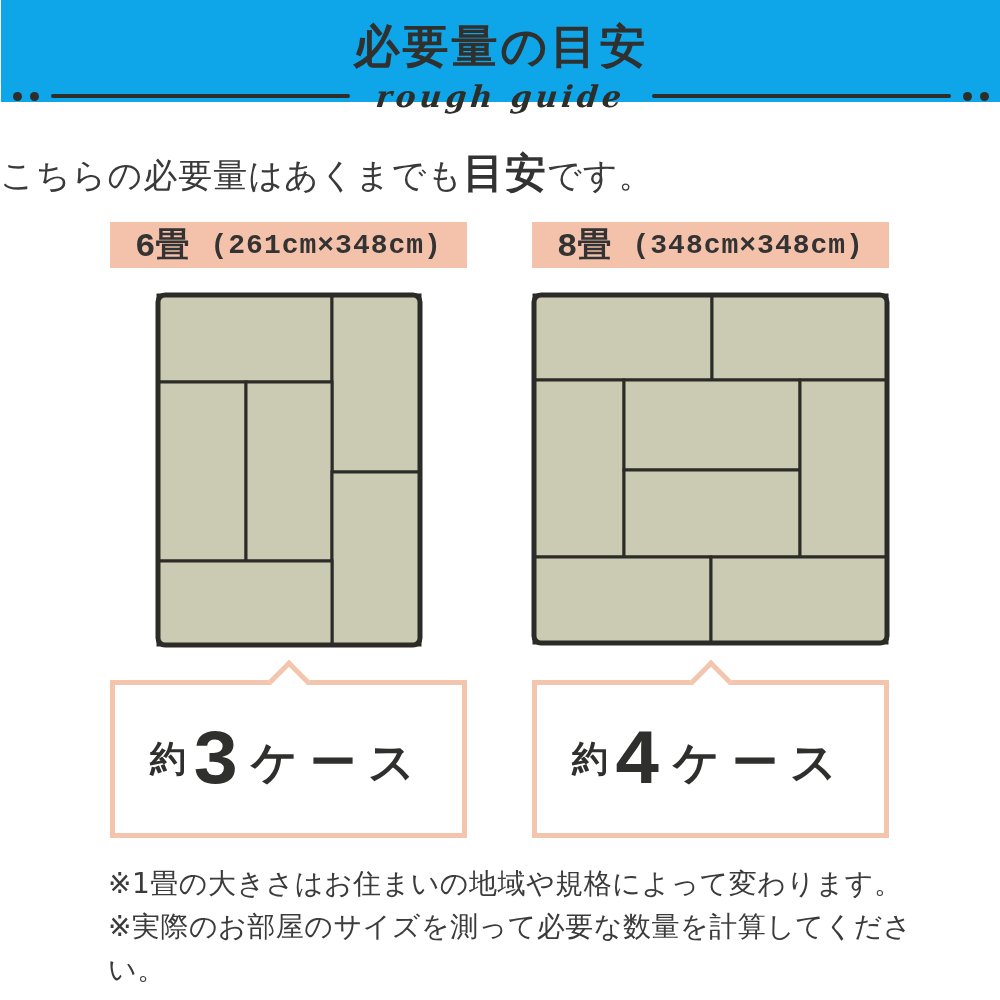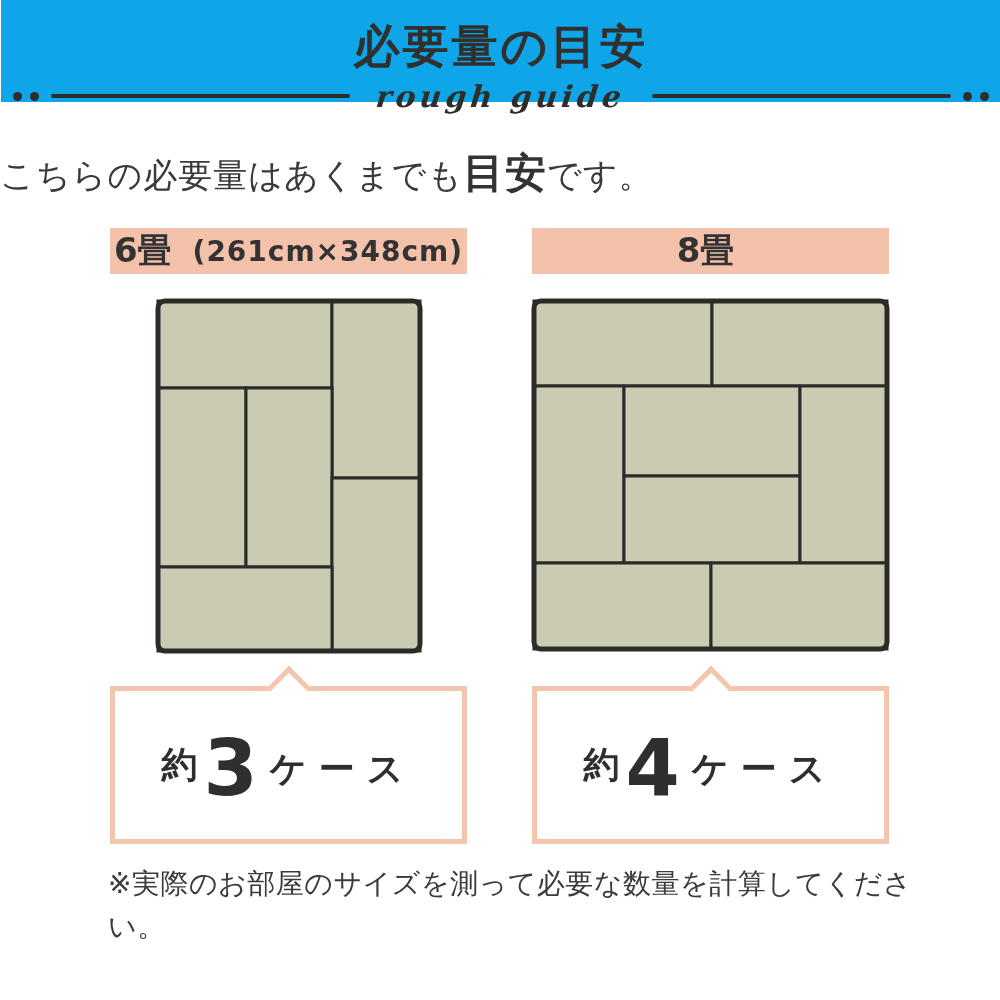--- a/index.html
+++ b/index.html
@@ -36,21 +36,21 @@
     transform:skewX(-6deg);
   }
   
   .intro{
     position:absolute;left:0;top:146px;width:100%;
     font-size:34px;font-weight:500;color:#3a3a3a;
     letter-spacing:1px;
   }
   .intro .em{font-size:41px;font-weight:800;color:#333;}
   
-  .column{position:absolute;top:228px;width:357px;display:flex;flex-direction:column;align-items:center;}
+  .column{position:absolute;top:222px;width:357px;display:flex;flex-direction:column;align-items:center;font-family:Liberation Mono, monospace;}
   .column.left{left:110px;}
   .column.right{left:532px;align-items:center;}
   .tag{
     width:100%;height:46px;background:#f4c2aa;
     display:flex;align-items:center;justify-content:center;
     font-size:28px;color:#333;box-sizing:border-box;
   }
   .tag .size{font-size:34px;font-weight:800;margin-right:10px;}
   .tag .dims{font-weight:600;letter-spacing:1px;margin-left:11px;}
   .diagram-wrap{margin-top:24px;height:356px;display:flex;align-items:flex-start;justify-content:center;}
@@ -63,21 +63,21 @@
   .caret{
     position:absolute;top:-19px;left:50%;width:30px;height:30px;
     transform:translateX(-50%) rotate(45deg);
     background:#ffffff;
     border-top:5px solid #f4c5ad;border-left:5px solid #f4c5ad;
     box-sizing:border-box;
   }
   .case-text{display:flex;align-items:center;color:#2f2f2d;position:relative;z-index:1;}
   .case-prefix{font-size:36px;font-weight:600;margin-right:6px;}
   .case-number{font-size:78px;font-weight:800;line-height:1;margin:0 6px -6px 0;}
-  .case-unit{font-size:36px;font-weight:600;letter-spacing:12px;margin-left:6px;margin-top:8px;}
+  .case-unit{font-size:46px;font-weight:600;letter-spacing:12px;margin-left:6px;margin-top:8px;}
   
   .notes{
     position:absolute;left:108px;top:862px;width:860px;
     font-size:28px;line-height:43px;color:#3b3b3b;font-weight:500;
     letter-spacing:0.5px;
   }
 </style>
 </head>
 <body>
 
@@ -118,20 +118,21 @@
       <span class="case-prefix">約</span>
       <span class="case-number">3</span>
       <span class="case-unit">ケース</span>
     </div>
   </div>
 </div>
 
 <div class="column right">
   <div class="tag">
     <span class="size">8畳</span>
+    <span class="dims">(348cm×348cm)</span>
   </div>
   <div class="diagram-wrap">
       <svg viewBox="-3 -3 359 354" width="359" height="354">
         <rect x="0" y="0" width="178" height="85" fill="#cbcab3" stroke="#2b2b28" stroke-width="3"></rect>
         <rect x="178" y="0" width="175" height="85" fill="#cbcab3" stroke="#2b2b28" stroke-width="3"></rect>
         <rect x="0" y="85" width="90" height="177" fill="#cbcab3" stroke="#2b2b28" stroke-width="3"></rect>
         <rect x="90" y="85" width="176" height="90" fill="#cbcab3" stroke="#2b2b28" stroke-width="3"></rect>
         <rect x="90" y="175" width="176" height="87" fill="#cbcab3" stroke="#2b2b28" stroke-width="3"></rect>
         <rect x="266" y="85" width="87" height="177" fill="#cbcab3" stroke="#2b2b28" stroke-width="3"></rect>
         <rect x="0" y="262" width="177" height="86" fill="#cbcab3" stroke="#2b2b28" stroke-width="3"></rect>
@@ -143,14 +144,15 @@
     <div class="caret"></div>
     <div class="case-text">
       <span class="case-prefix">約</span>
       <span class="case-number">4</span>
       <span class="case-unit">ケース</span>
     </div>
   </div>
 </div>
 
 <div class="notes">
+  <div>※1畳の大きさはお住まいの地域や規格によって変わります。</div>
   <div>※実際のお部屋のサイズを測って必要な数量を計算してください。</div>
 </div>
 
 </body></html>

